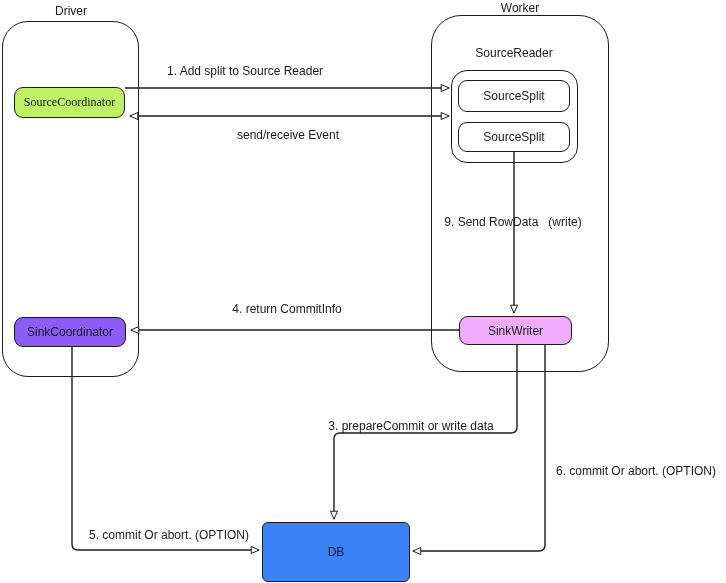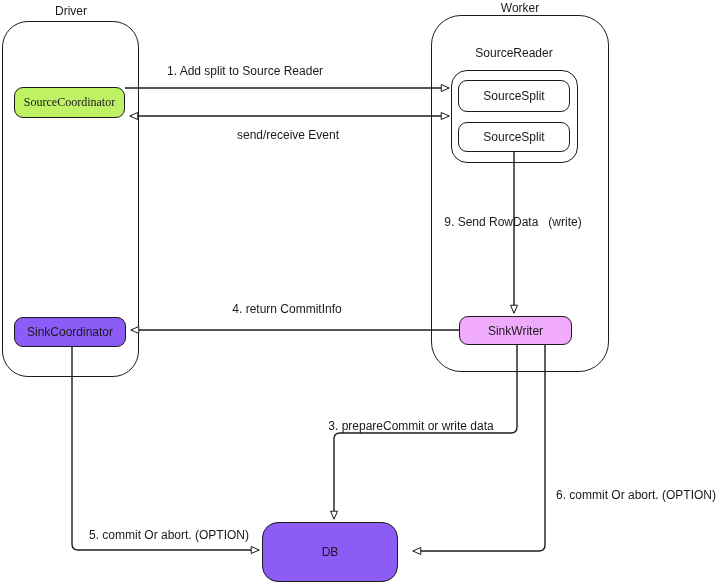--- a/index.html
+++ b/index.html
@@ -71,27 +71,27 @@
     <path class="wire" d="M 517 345 V 427 Q 517 433 511 433 H 340 Q 334 433 334 439 V 519" marker-end="url(#arrowOpen)"></path>
     <path class="wire" d="M 72 347 V 544 Q 72 550 78 550 H 259" marker-end="url(#arrowOpen)"></path>
     <path class="wire" d="M 545 345 V 545 Q 545 551 539 551 H 413" marker-end="url(#arrowOpen)"></path>
   </svg>
 
   <div class="box node-box" style="left:14px; top:87px; width:111px; height:31px; background:#bef264;font-family:Liberation Serif, serif;">SourceCoordinator</div>
   <div class="box node-box" style="left:458px; top:80px; width:112px; height:32px; background:#ffffff;">SourceSplit</div>
   <div class="box node-box" style="left:458px; top:122px; width:112px; height:30px; background:#ffffff;">SourceSplit</div>
   <div class="box node-box" style="left:14px; top:317px; width:112px; height:30px; background:#8b5cf6;">SinkCoordinator</div>
   <div class="box node-box" style="left:459px; top:316px; width:113px; height:29px; background:#f0abfc;">SinkWriter</div>
-  <div class="box node-box" style="left:262px; top:522px; width:136px; height:60px; border-radius:16px; background:#8b5cf6;">DB</div>
+  <div class="box node-box" style="left:262px; top:522px; width:148px; height:60px; border-radius:6px; background:#3b82f6;">DB</div>
 
   <div class="lbl" style="left:71px; top:4px;">Driver</div>
   <div class="lbl" style="left:520px; top:1px;">Worker</div>
   <div class="lbl" style="left:514px; top:46px;">SourceReader</div>
 
   <div class="lbl" style="left:245px; top:64px;">1. Add split to Source Reader</div>
   <div class="lbl" style="left:288px; top:128px;">send/receive Event</div>
   <div class="lbl" style="left:513px; top:215px;">9. Send RowData   (write)</div>
   <div class="lbl" style="left:287px; top:302px;">4. return CommitInfo</div>
   <div class="lbl" style="left:411px; top:419px;">3. prepareCommit or write data</div>
   <div class="lbl" style="left:169px; top:528px;">5. commit Or abort. (OPTION)</div>
-  <div class="lbl" style="left:636px; top:488px;">6. commit Or abort. (OPTION)</div>
+  <div class="lbl" style="left:636px; top:464px;">6. commit Or abort. (OPTION)</div>
 
 </div>
 
 </body></html>

